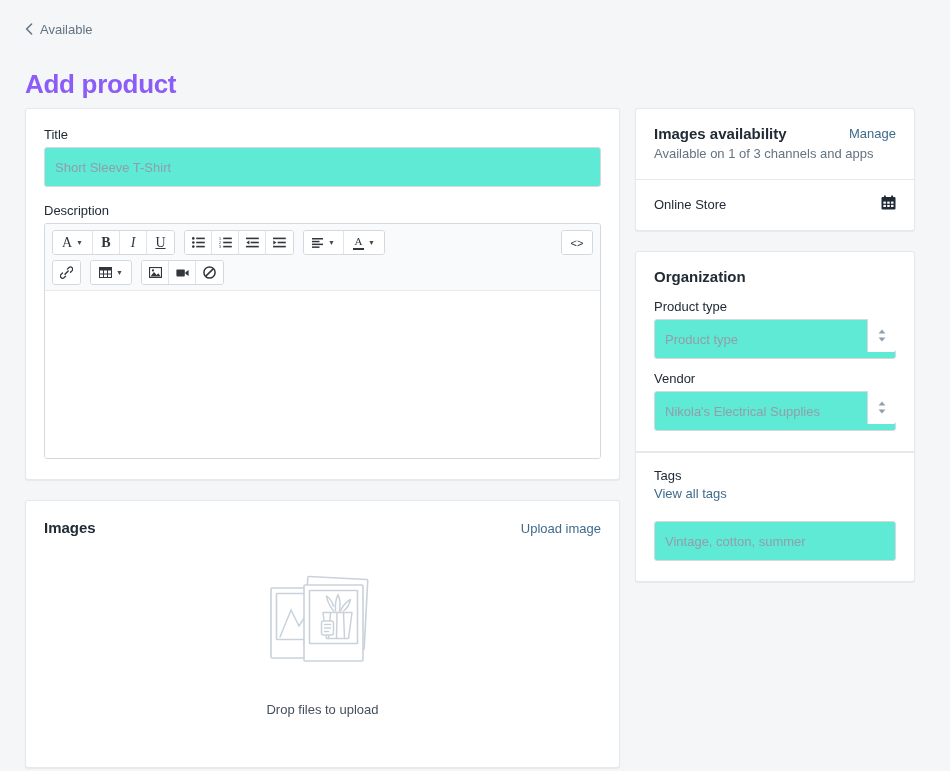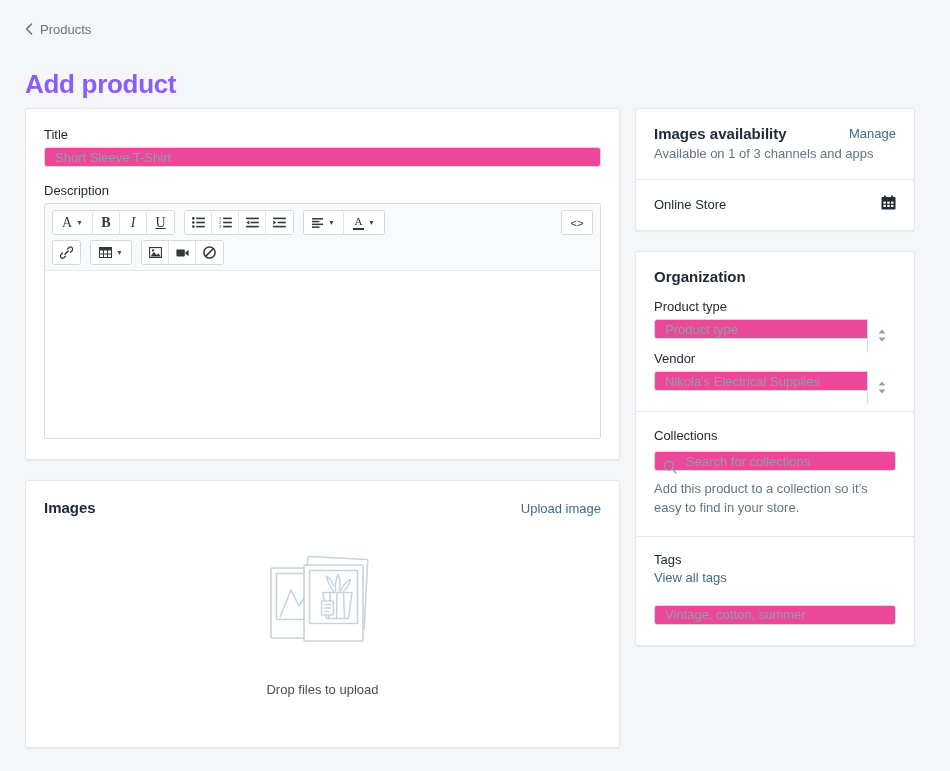--- a/index.html
+++ b/index.html
@@ -37,23 +37,23 @@
     box-shadow: 0 1px 1px rgba(22,29,37,0.05), 0 0 1px rgba(22,29,37,0.05);
     margin-bottom: 20px;
   }
   .card-pad { padding: 18px 18px 20px 18px; }
   .sec { padding: 16px 18px 18px 18px; }
   .divider { height: 1px; background: #e6e9ec; }
 
   
   .label { font-size: 13px; color: #212b36; margin-bottom: 5px; }
   .text-input {
-    width: 100%; height: 20px;
+    width: 100%; height: 40px;
     border: 1px solid #d3d9de; border-radius: 3px;
-    background: #ec4899; padding: 0 10px;
+    background: #5eead4; padding: 0 10px;
     font-family: "Liberation Sans", sans-serif; font-size: 13px; color: #212b36;
   }
   .text-input::placeholder { color: #919eab; }
 
   
   .editor { border: 1px solid #d3d9de; border-radius: 3px; background: #fff; overflow: hidden; }
   .tb {
     background: #f9fafb; border-bottom: 1px solid #e6e9ec;
     padding: 6px 7px 5px 7px;
   }
@@ -109,21 +109,21 @@
 <body>
 
 <div class="page">
 
   <div class="breadcrumb">
     <span class="chev">
       <svg width="8" height="12" viewBox="0 0 8 12" fill="none" aria-hidden="true">
         <path d="M6.6 1L1.6 6l5 5" stroke="#637381" stroke-width="1.5" stroke-linecap="round" stroke-linejoin="round"></path>
       </svg>
     </span>
-    <span>Products</span>
+    <span>Available</span>
   </div>
 
   <h1 class="page-title">Add product</h1>
 
   <div class="col-main">
 
     <div class="card">
       <div class="card-pad">
         <div class="label">Title</div>
         <input class="text-input" type="text" value="" placeholder="Short Sleeve T-Shirt" style="">
@@ -364,33 +364,20 @@
               </svg>
             <svg width="8" height="5" viewBox="0 0 8 5" aria-hidden="true">
                 <path d="M4 4.6 L0.6 0.6 L7.4 0.6 Z" fill="#919eab"></path>
               </svg>
           </span>
         </div>
       </div>
 
       <div class="divider"></div>
 
-      <div class="sec" style="padding-top:16px;padding-bottom:18px;">
-        <div class="label" style="margin-bottom:8px;">Collections</div>
-        <div class="search-wrap">
-          <span class="search-ic">
-            <svg width="14" height="14" viewBox="0 0 14 14" aria-hidden="true">
-              <circle cx="5.9" cy="5.9" r="4.4" fill="none" stroke="#919eab" stroke-width="1.4"></circle>
-              <line x1="9.3" y1="9.3" x2="13" y2="13" stroke="#919eab" stroke-width="1.4" stroke-linecap="round"></line>
-            </svg>
-          </span>
-          <input class="text-input" type="text" value="" placeholder="Search for collections" style="">
-        </div>
-        <div class="help">Add this product to a collection so it’s easy to find in your store.</div>
-      </div>
 
       <div class="divider"></div>
 
       <div class="sec" style="padding-top:15px;padding-bottom:20px;">
         <div class="label" style="margin-bottom:0;">Tags</div>
         <span class="tags-link">View all tags</span>
         <input class="text-input" style="margin-top: 20px;" type="text" value="" placeholder="Vintage, cotton, summer">
       </div>
     </div>
   </div>

